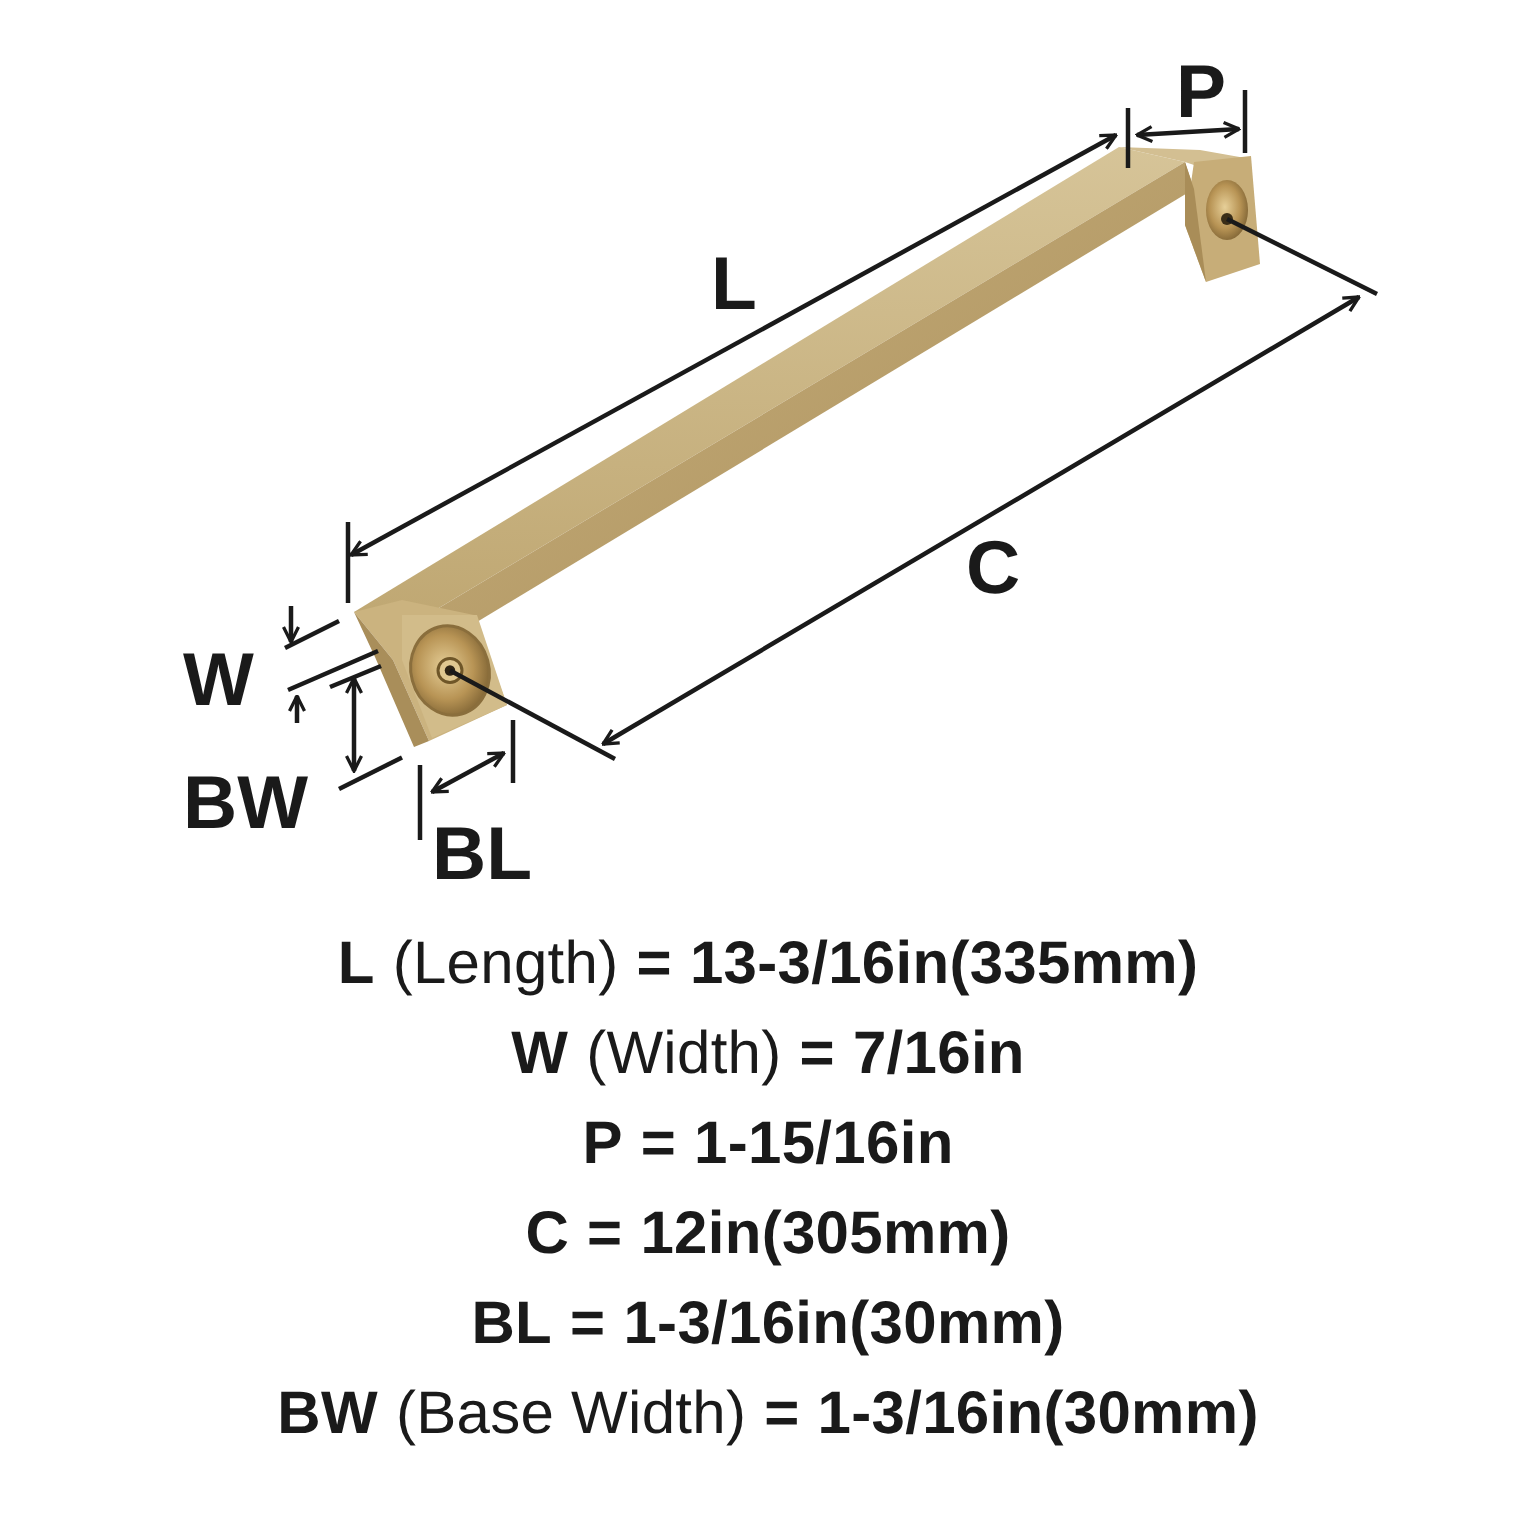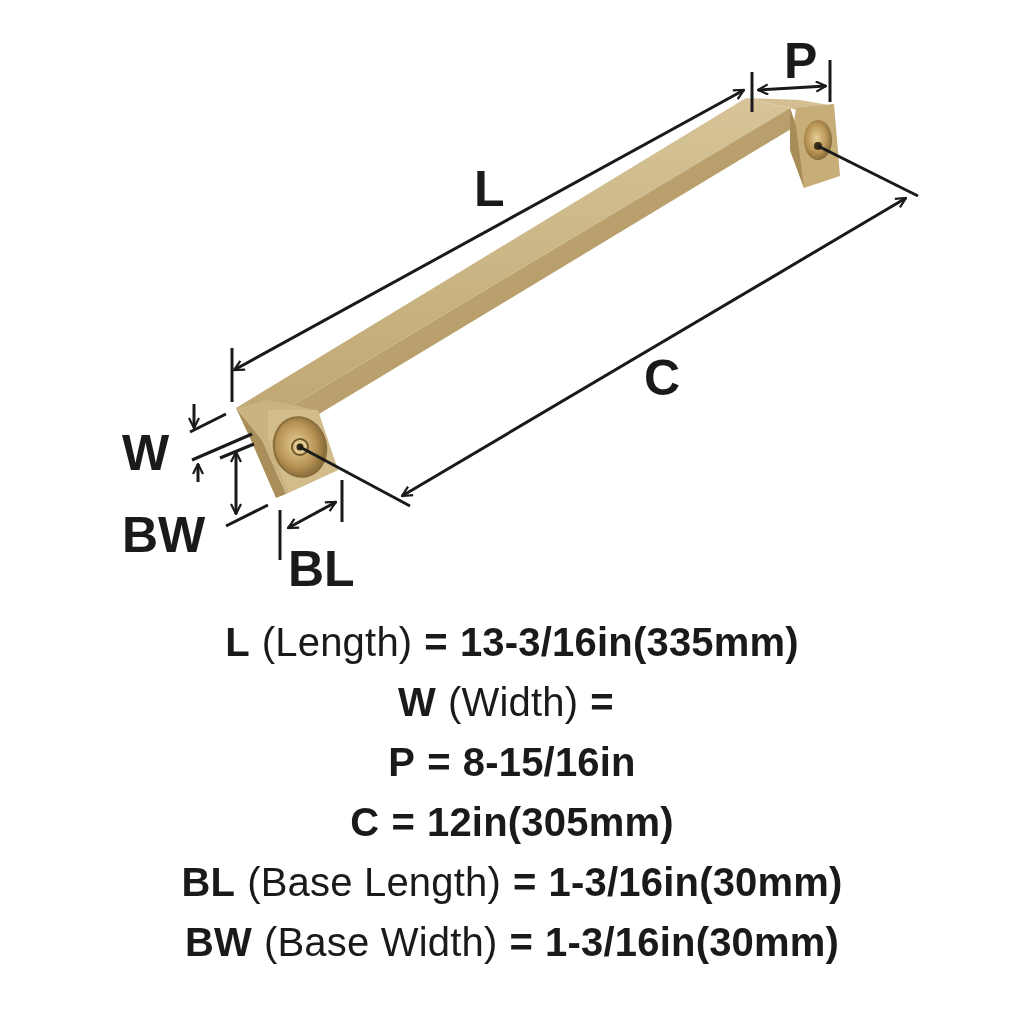--- a/index.html
+++ b/index.html
@@ -98,35 +98,35 @@
     <span class="abbr">L</span>
     <span class="name">(Length)</span>
     <span class="eq">=</span>
     <span class="imp">13-3/16in</span>
     <span class="met">(335mm)</span>
   </div>
   <div class="spec-row">
     <span class="abbr">W</span>
     <span class="name">(Width)</span>
     <span class="eq">=</span>
+    <span class="imp">7/16in</span>
   </div>
   <div class="spec-row">
     <span class="abbr">P</span>
     <span class="eq">=</span>
-    <span class="imp">8-15/16in</span>
+    <span class="imp">1-15/16in</span>
   </div>
   <div class="spec-row">
     <span class="abbr">C</span>
     <span class="eq">=</span>
     <span class="imp">12in</span>
     <span class="met">(305mm)</span>
   </div>
   <div class="spec-row">
     <span class="abbr">BL</span>
-    <span class="name">(Base Length)</span>
     <span class="eq">=</span>
     <span class="imp">1-3/16in</span>
     <span class="met">(30mm)</span>
   </div>
   <div class="spec-row">
     <span class="abbr">BW</span>
     <span class="name">(Base Width)</span>
     <span class="eq">=</span>
     <span class="imp">1-3/16in</span>
     <span class="met">(30mm)</span>

